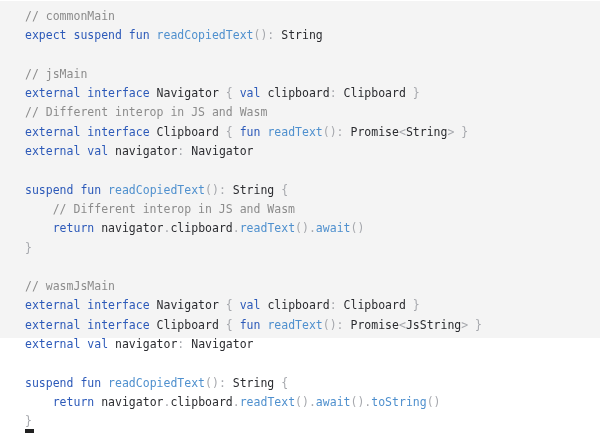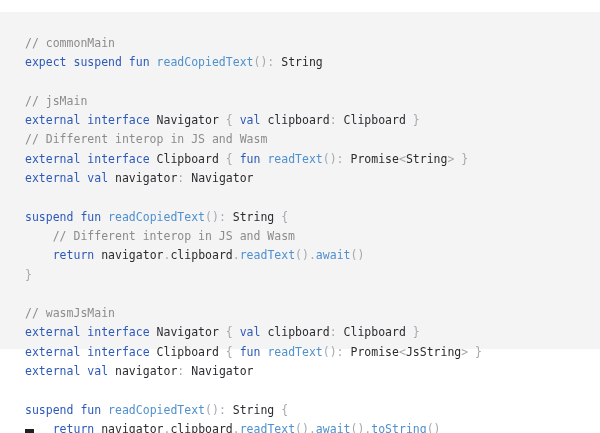--- a/index.html
+++ b/index.html
@@ -11,26 +11,26 @@
   .page {
     position: relative;
     width: 600px;
     height: 433px;
     overflow: hidden;
     background: #ffffff;
   }
   .code-block {
     position: absolute;
     left: 0;
-    top: 12px;
+    top: 1px;
     width: 600px;
     height: 337px;
     background: #f4f4f4;
     box-sizing: border-box;
-    padding: 22px 0 0 25px;
+    padding: 6px 0 0 25px;
   }
   .code {
     margin: 0;
     font-family: "DejaVu Sans Mono", "Liberation Mono", monospace;
     font-size: 11.5px;
     line-height: 19.3px;
     white-space: pre;
   }
   .code-line {
     white-space: pre;

